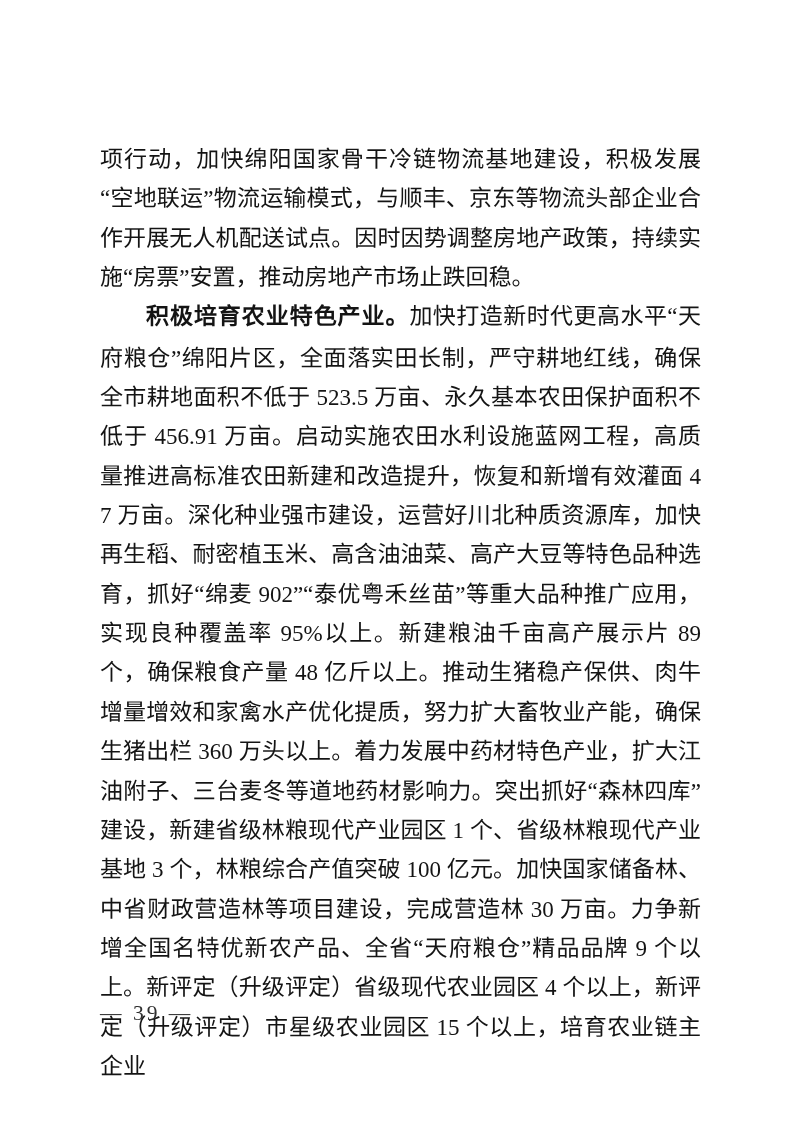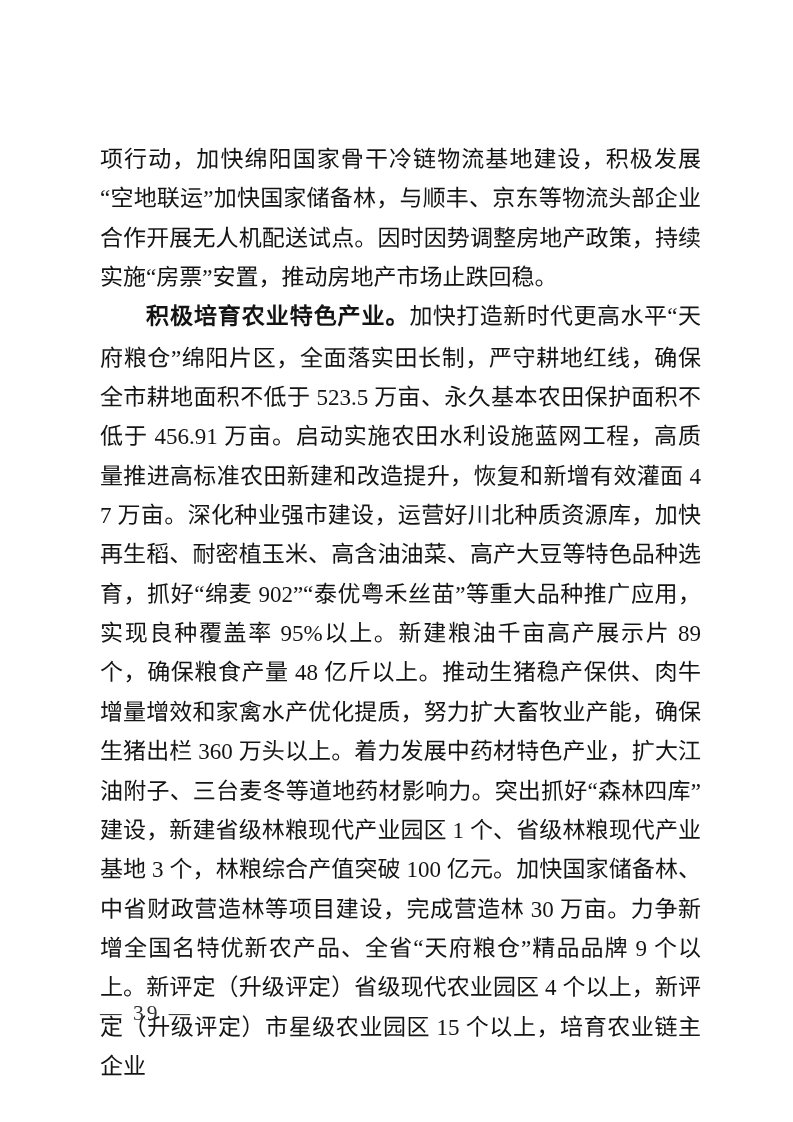--- a/index.html
+++ b/index.html
@@ -48,17 +48,17 @@
     color: #2f2f2f;
     letter-spacing: 3px;
     font-family: "Liberation Serif", serif;
   }
 </style>
 </head>
 <body>
 
 <div class="page">
   <div class="content">
-    <p class="para"><span>项行动，加快绵阳国家骨干冷链物流基地建设，积极发展“空地联运”加快国家储备林，与顺丰、京东等物流头部企业合作开展无人机配送试点。因时因势调整房地产政策，持续实施“房票”安置，推动房地产市场止跌回稳。</span></p>
+    <p class="para"><span>项行动，加快绵阳国家骨干冷链物流基地建设，积极发展“空地联运”物流运输模式，与顺丰、京东等物流头部企业合作开展无人机配送试点。因时因势调整房地产政策，持续实施“房票”安置，推动房地产市场止跌回稳。</span></p>
     <p class="para indent"><span class="lead">积极培育农业特色产业。</span><span>加快打造新时代更高水平“天府粮仓”绵阳片区，全面落实田长制，严守耕地红线，确保全市耕地面积不低于 523.5 万亩、永久基本农田保护面积不低于 456.91 万亩。启动实施农田水利设施蓝网工程，高质量推进高标准农田新建和改造提升，恢复和新增有效灌面 47 万亩。深化种业强市建设，运营好川北种质资源库，加快再生稻、耐密植玉米、高含油油菜、高产大豆等特色品种选育，抓好“绵麦 902”“泰优粤禾丝苗”等重大品种推广应用，实现良种覆盖率 95%以上。新建粮油千亩高产展示片 89 个，确保粮食产量 48 亿斤以上。推动生猪稳产保供、肉牛增量增效和家禽水产优化提质，努力扩大畜牧业产能，确保生猪出栏 360 万头以上。着力发展中药材特色产业，扩大江油附子、三台麦冬等道地药材影响力。突出抓好“森林四库”建设，新建省级林粮现代产业园区 1 个、省级林粮现代产业基地 3 个，林粮综合产值突破 100 亿元。加快国家储备林、中省财政营造林等项目建设，完成营造林 30 万亩。力争新增全国名特优新农产品、全省“天府粮仓”精品品牌 9 个以上。新评定（升级评定）省级现代农业园区 4 个以上，新评定（升级评定）市星级农业园区 15 个以上，培育农业链主企业</span></p>
   </div>
   <div class="page-number">— 39 —</div>
 </div>
 
 </body></html>

